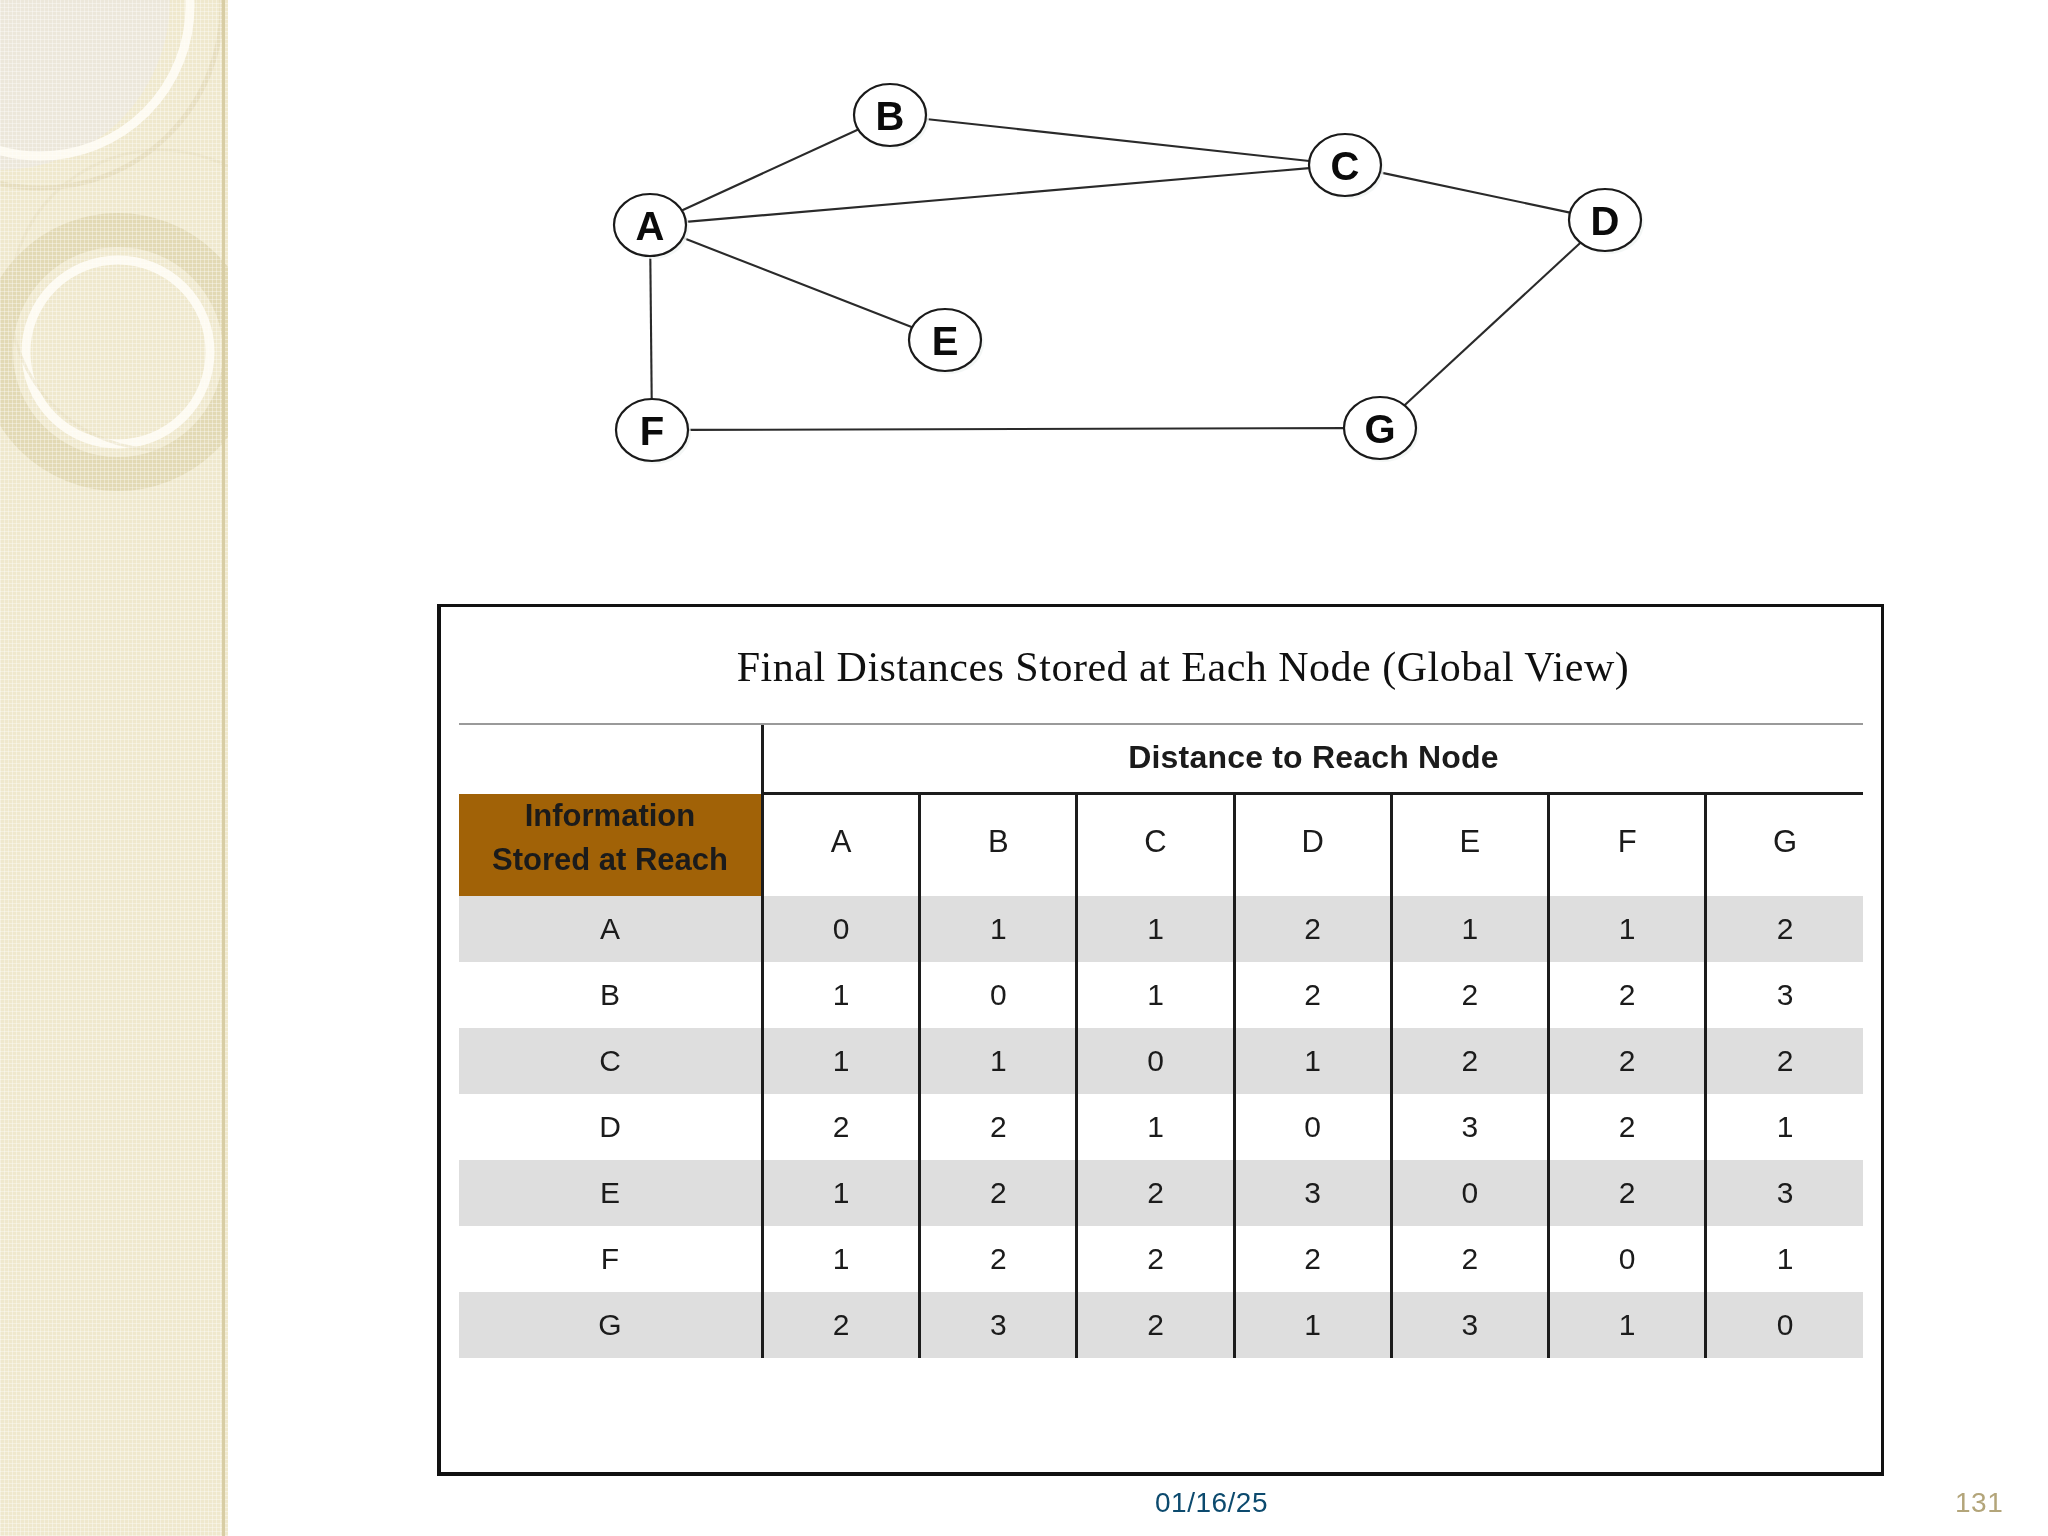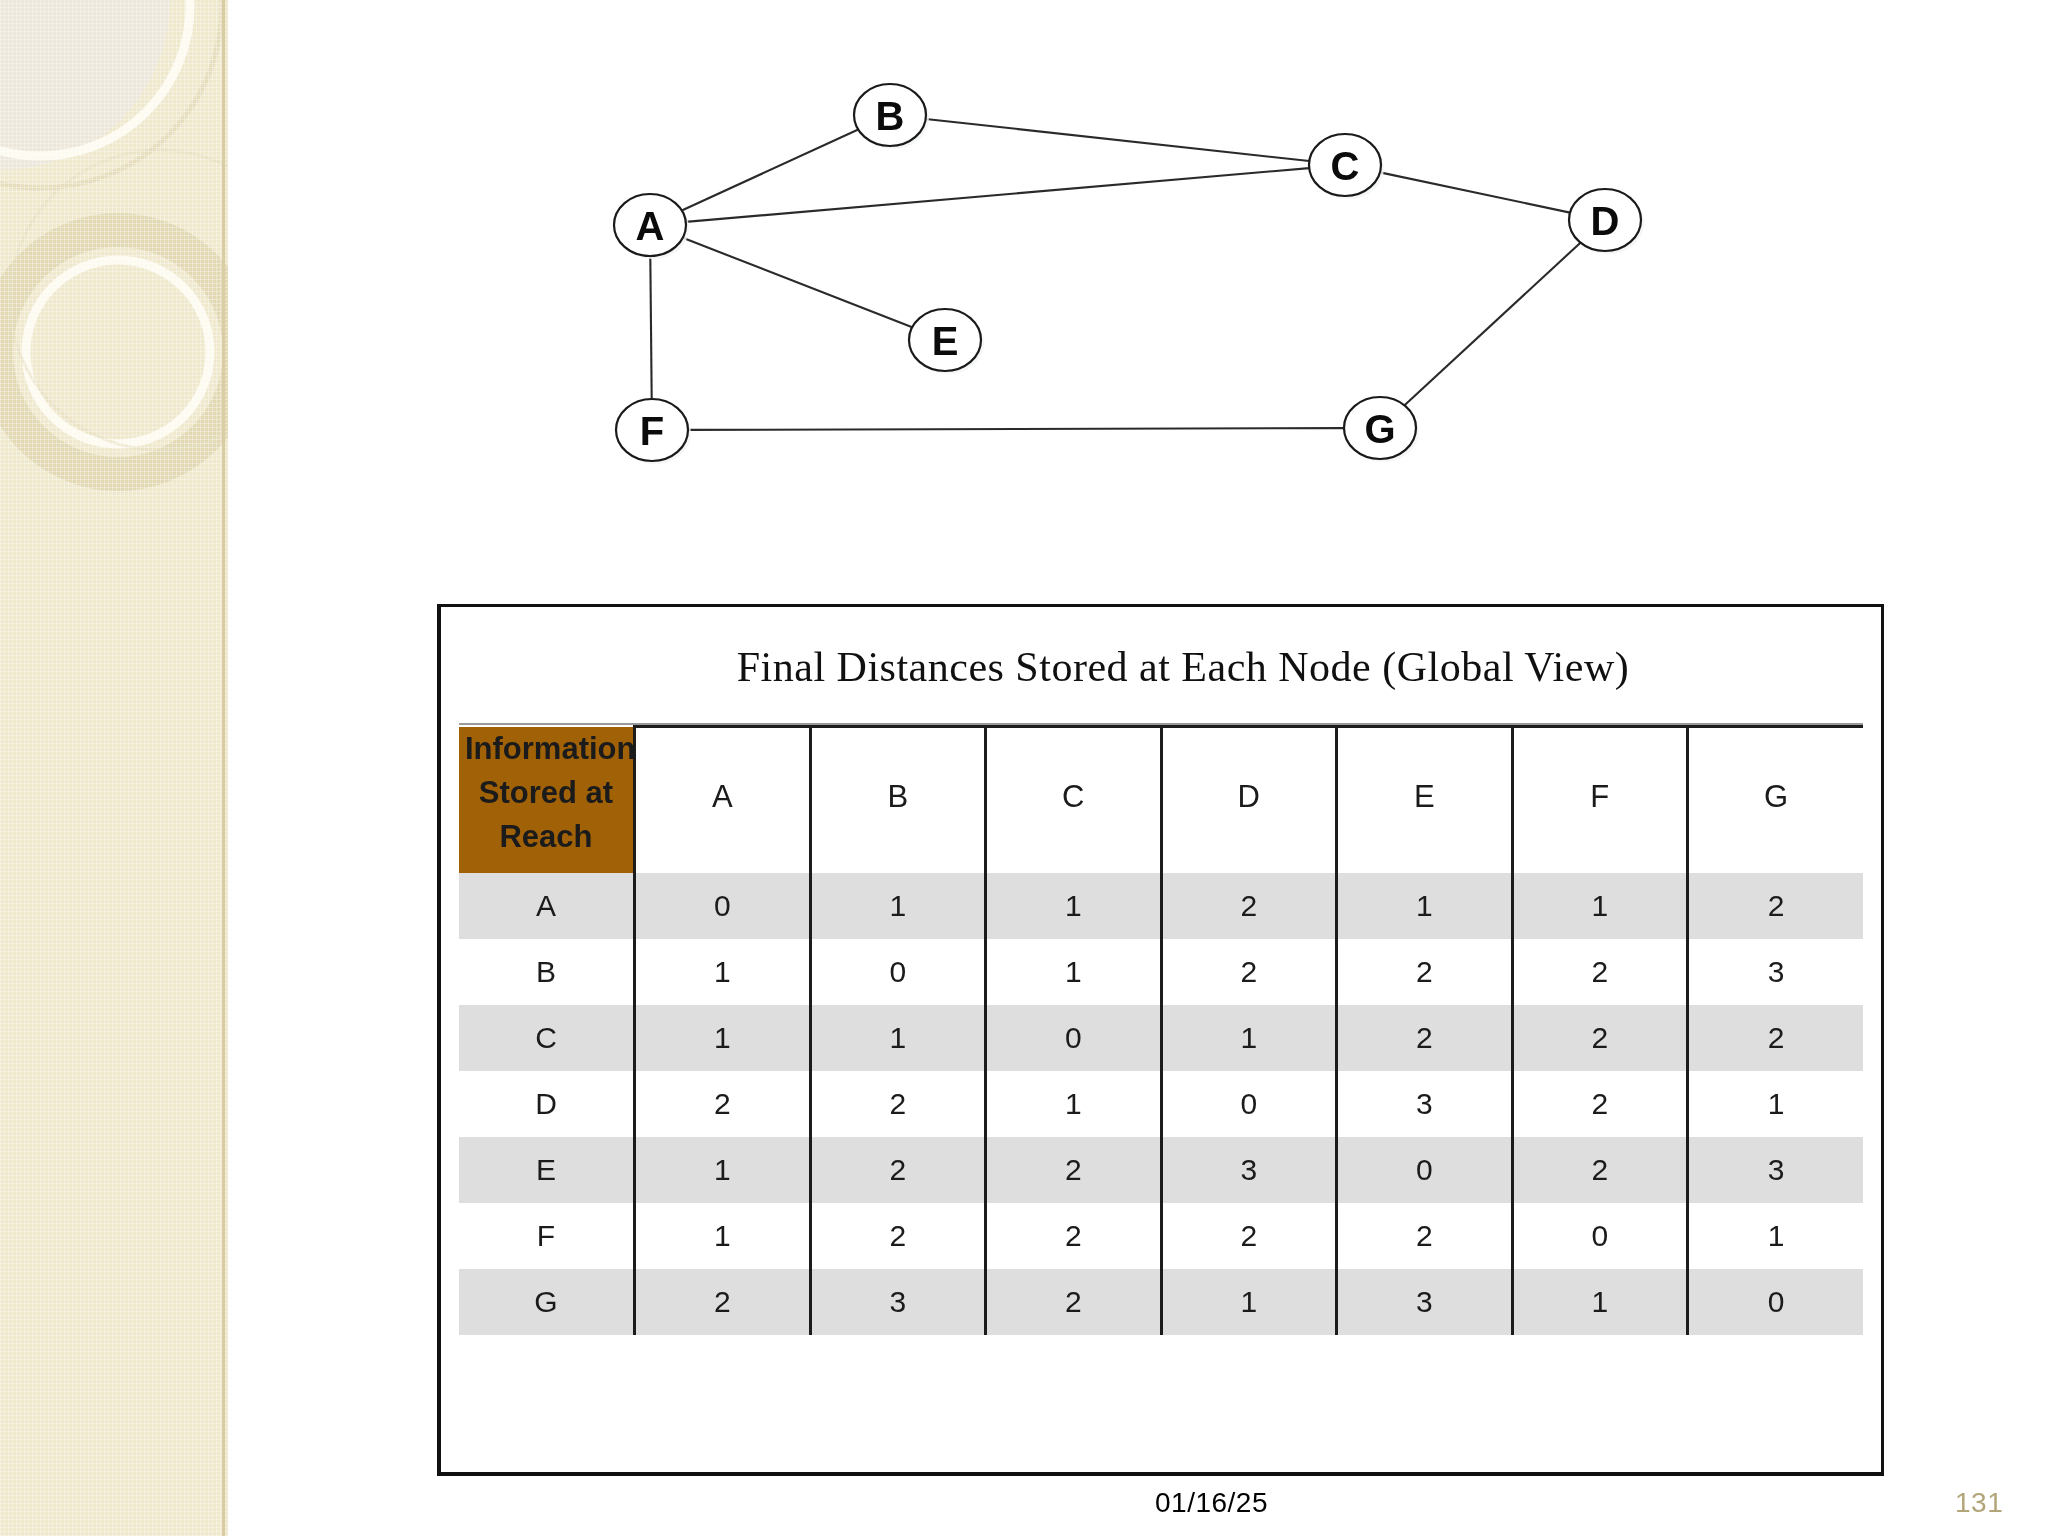--- a/index.html
+++ b/index.html
@@ -177,21 +177,21 @@
   }
   tr.shaded td { background: #dedede; }
   tr.plain td  { background: #ffffff; }
 
   
   #footer-date {
     position: absolute;
     left: 1155px;
     top: 1487px;
     font-size: 28px;
-    color: #000000;
+    color: #0c4a6e;
     letter-spacing: .5px;
   }
   #footer-page {
     position: absolute;
     left: 1955px;
     top: 1487px;
     font-size: 28px;
     color: #b3a57a;
     letter-spacing: .5px;
   }
@@ -276,20 +276,24 @@
 
   <div id="table-figure">
 
     <div id="fig-title">Final Distances Stored at Each Node (Global View)</div>
 
     <div id="fig-rule-top"></div>
 
     <table id="dist-table">
       <thead>
         <tr>
+          <th class="group-blank"></th>
+          <th class="group-span" colspan="7">Distance to Reach Node</th>
+        </tr>
+        <tr>
           <th class="rowlabel-head" rowspan="1">
             <div>Information</div>
             <div>Stored at Reach</div>
           </th>
 
         <th class="col-head first-col">A</th>
             <th class="col-head">B</th>
             <th class="col-head">C</th>
             <th class="col-head">D</th>
             <th class="col-head">E</th>

